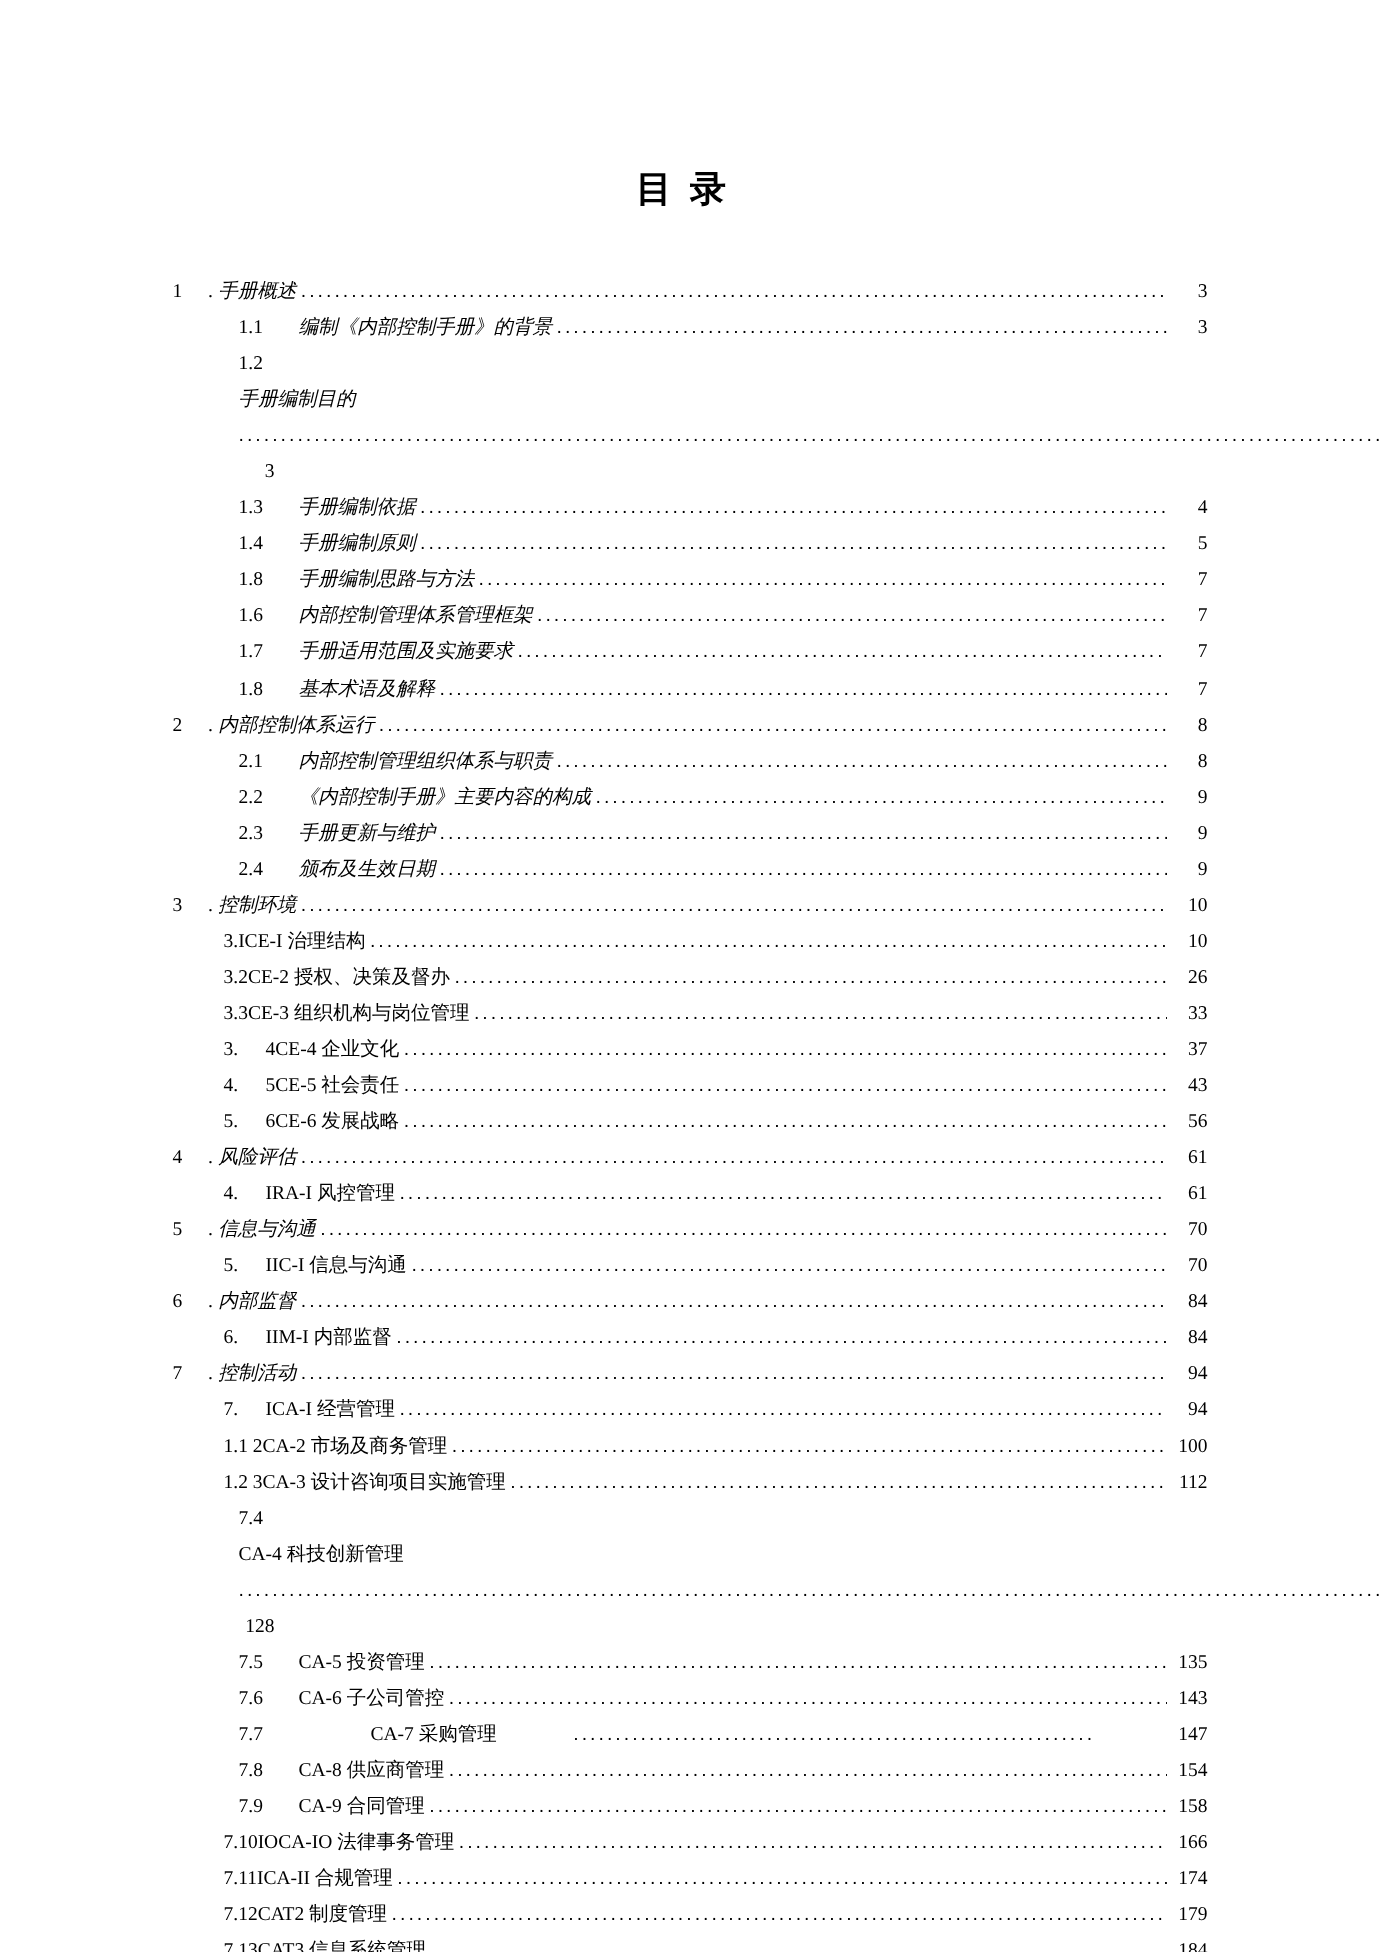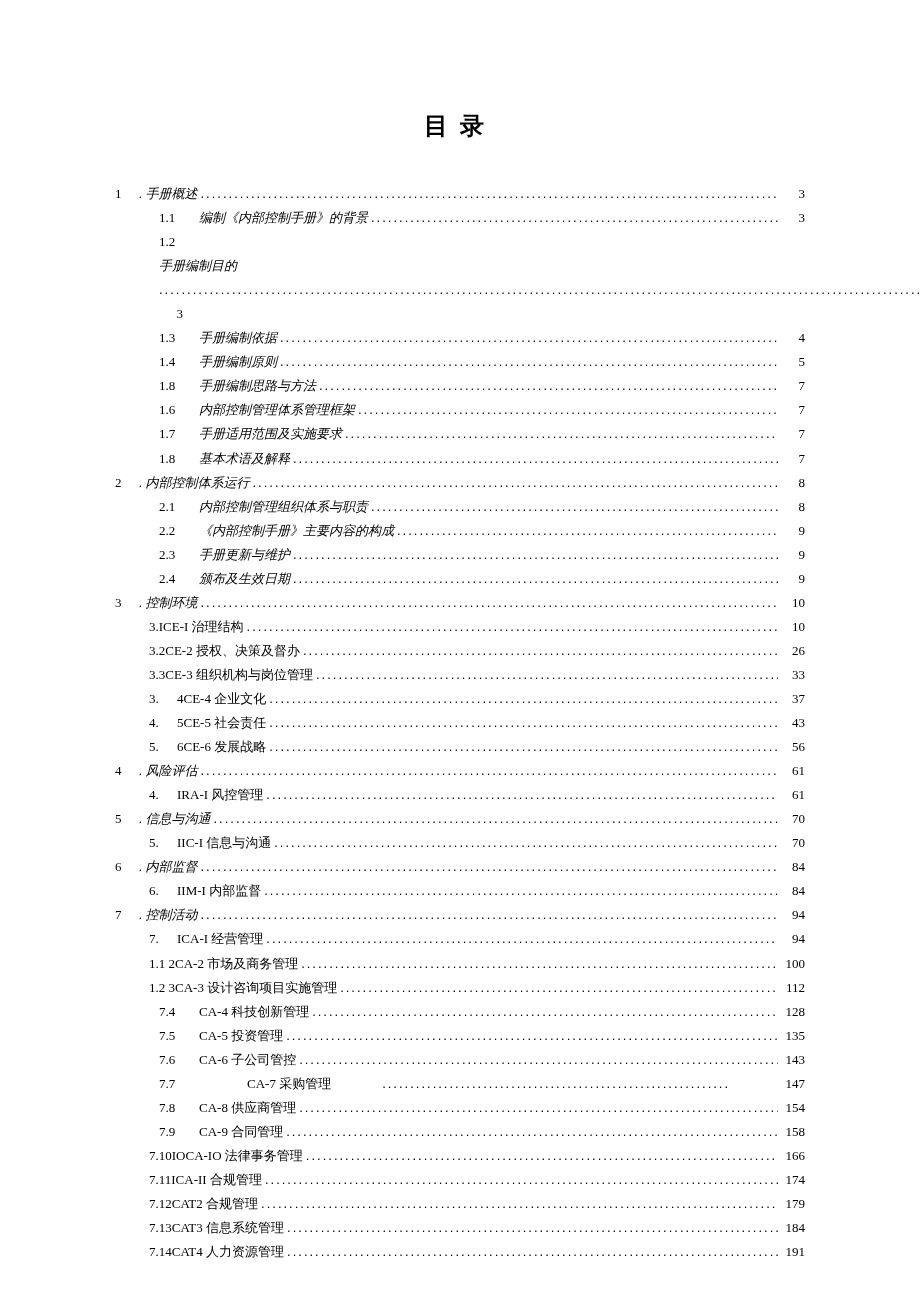--- a/index.html
+++ b/index.html
@@ -245,21 +245,21 @@
     <div class="toc-row" style="margin-left: 34px;">
       <span class="col-text">1.1 2CA-2 市场及商务管理</span>
       <span class="col-dots"></span>
       <span class="col-page">100</span>
     </div>
     <div class="toc-row" style="margin-left: 34px;">
       <span class="col-text">1.2 3CA-3 设计咨询项目实施管理</span>
       <span class="col-dots"></span>
       <span class="col-page">112</span>
     </div>
-    <div class="toc-row" style="margin-left: 34px;">
+    <div class="toc-row" style="margin-left: 34px; flex-direction: column;">
       <span class="col-sub">7.4</span>
       <span class="col-text">CA-4 科技创新管理</span>
       <span class="col-dots"></span>
       <span class="col-page">128</span>
     </div>
     <div class="toc-row" style="margin-left: 34px; justify-content: flex-end;">
       <span class="col-sub">7.5</span>
       <span class="col-text">CA-5 投资管理</span>
       <span class="col-dots"></span>
       <span class="col-page">135</span>
@@ -292,21 +292,21 @@
       <span class="col-text">7.10IOCA-IO 法律事务管理</span>
       <span class="col-dots"></span>
       <span class="col-page">166</span>
     </div>
     <div class="toc-row" style="margin-left: 34px;">
       <span class="col-text">7.11ICA-II 合规管理</span>
       <span class="col-dots"></span>
       <span class="col-page">174</span>
     </div>
     <div class="toc-row" style="margin-left: 34px;">
-      <span class="col-text">7.12CAT2 合规管理</span>
+      <span class="col-text">7.12CAT2 制度管理</span>
       <span class="col-dots"></span>
       <span class="col-page">179</span>
     </div>
     <div class="toc-row" style="margin-left: 34px;">
       <span class="col-text">7.13CAT3 信息系统管理</span>
       <span class="col-dots"></span>
       <span class="col-page">184</span>
     </div>
     <div class="toc-row" style="margin-left: 34px;">
       <span class="col-text">7.14CAT4 人力资源管理</span>

